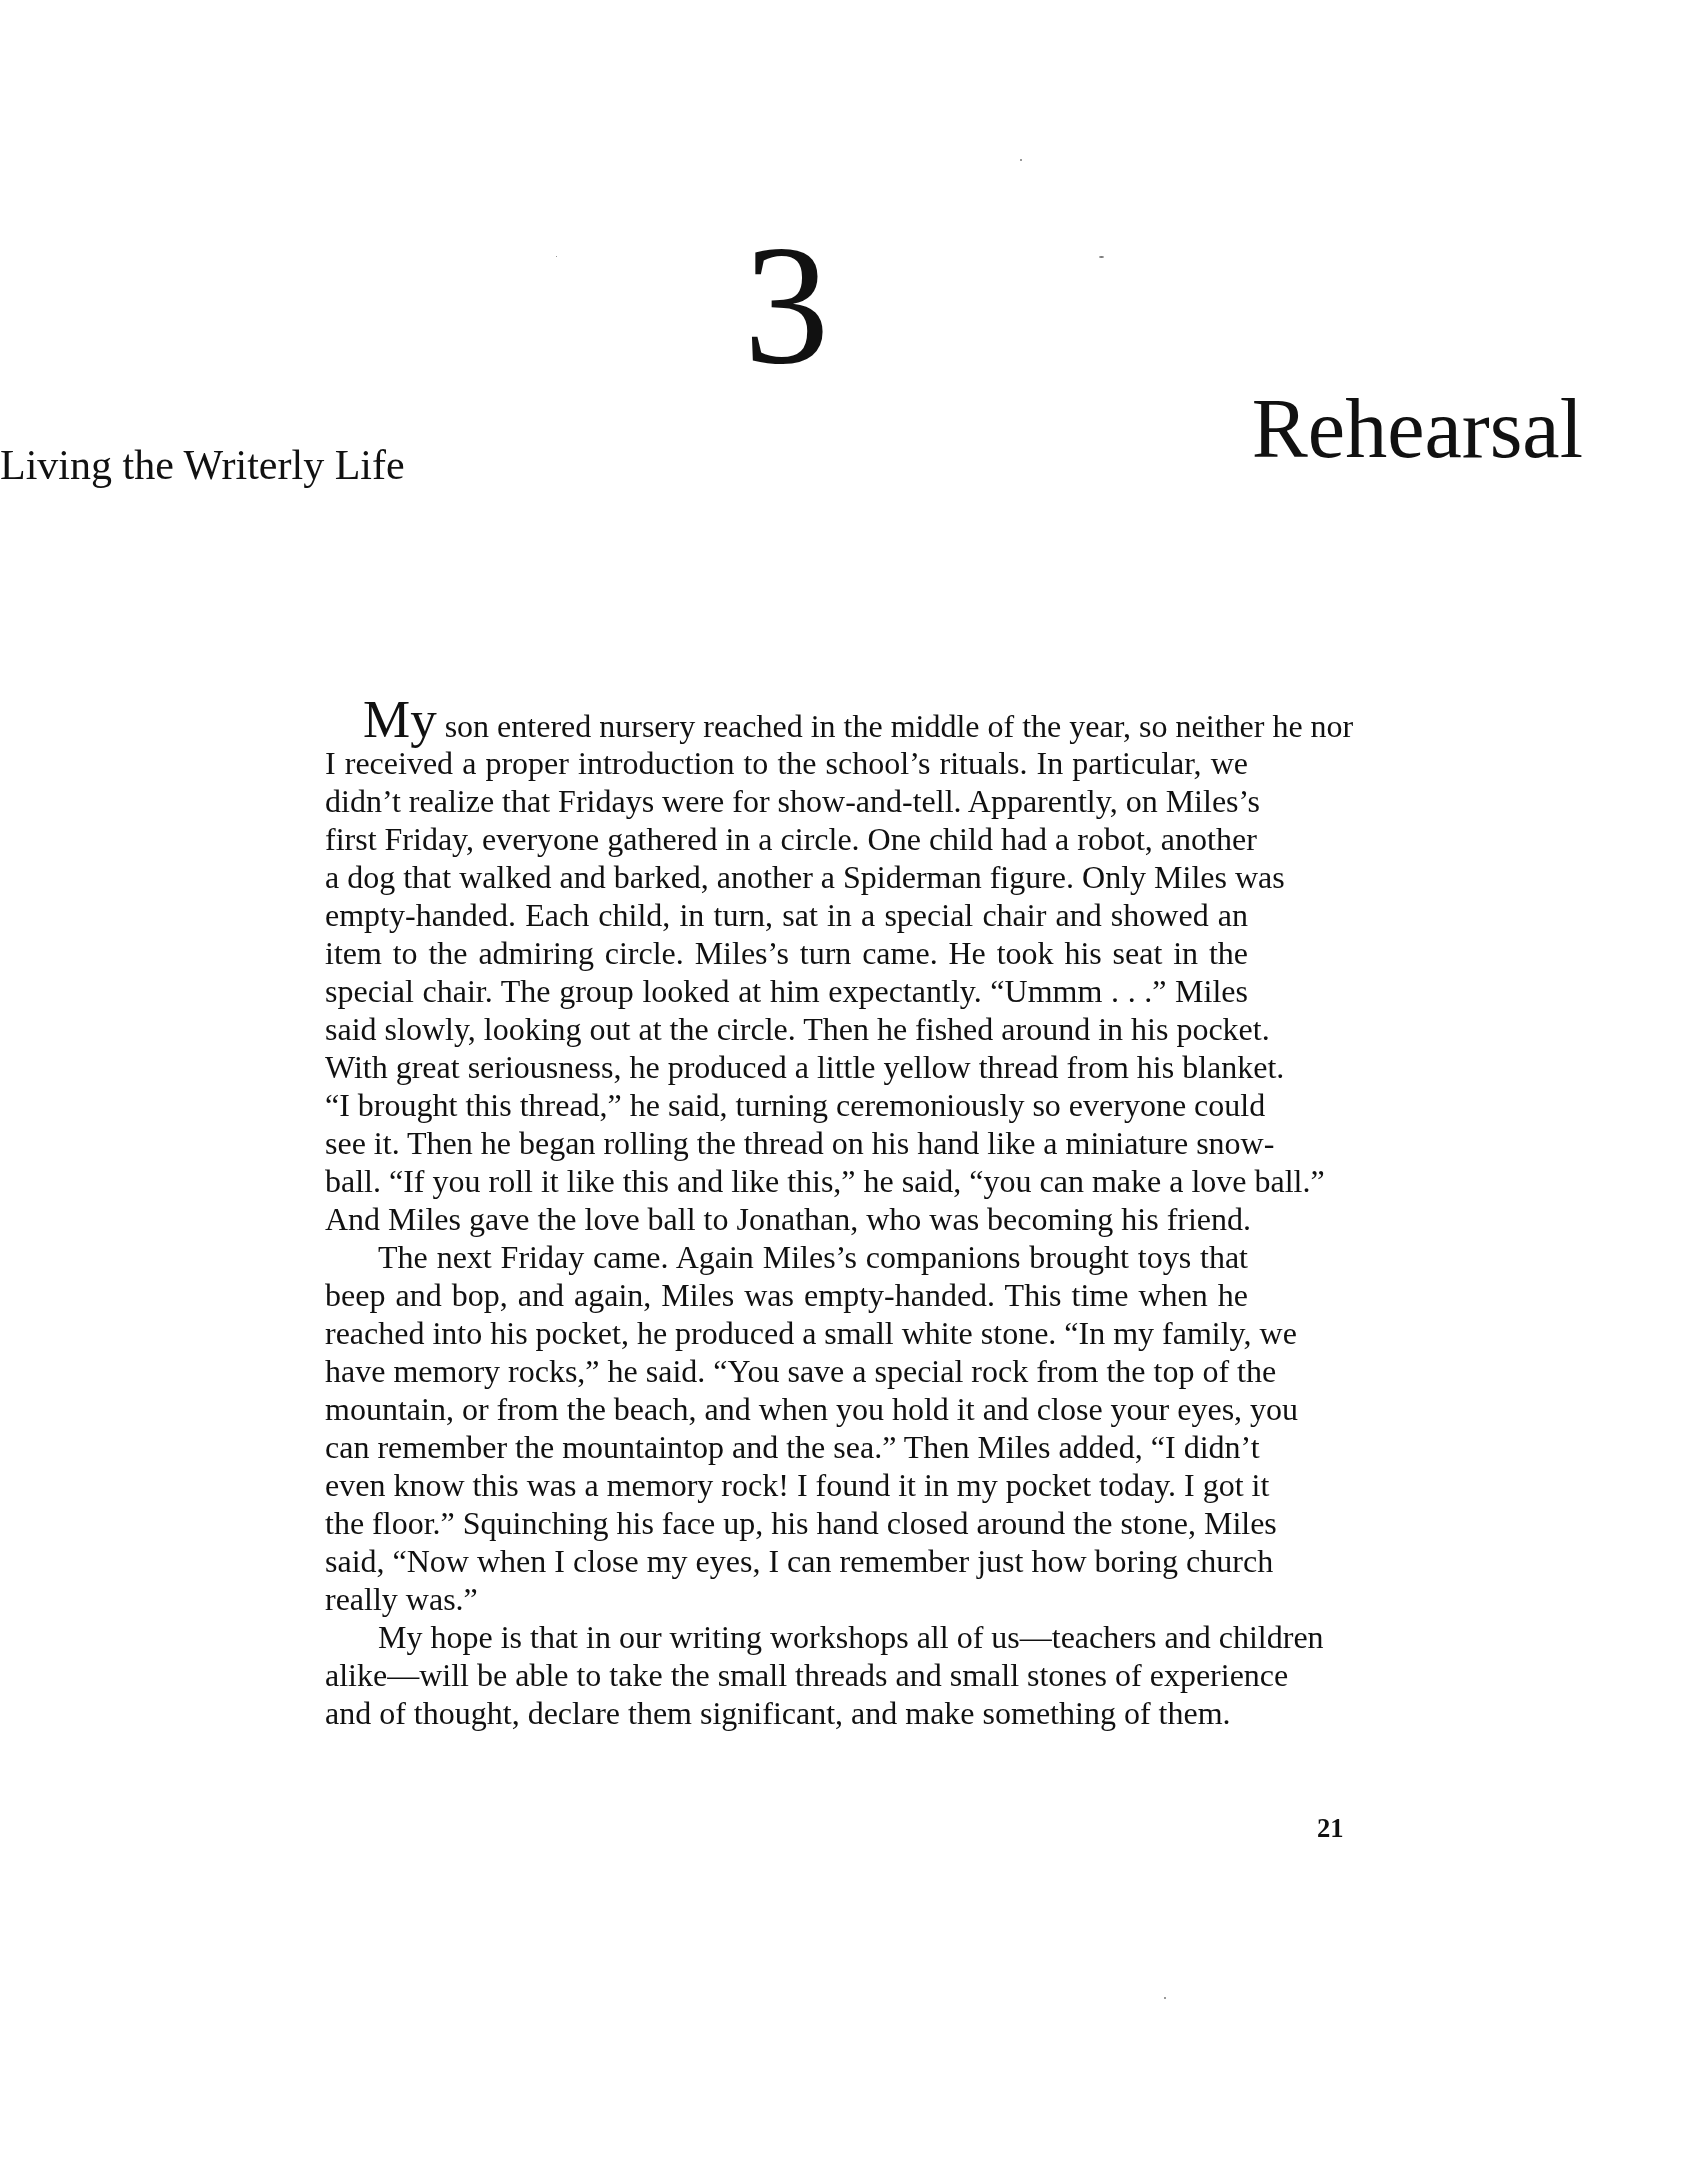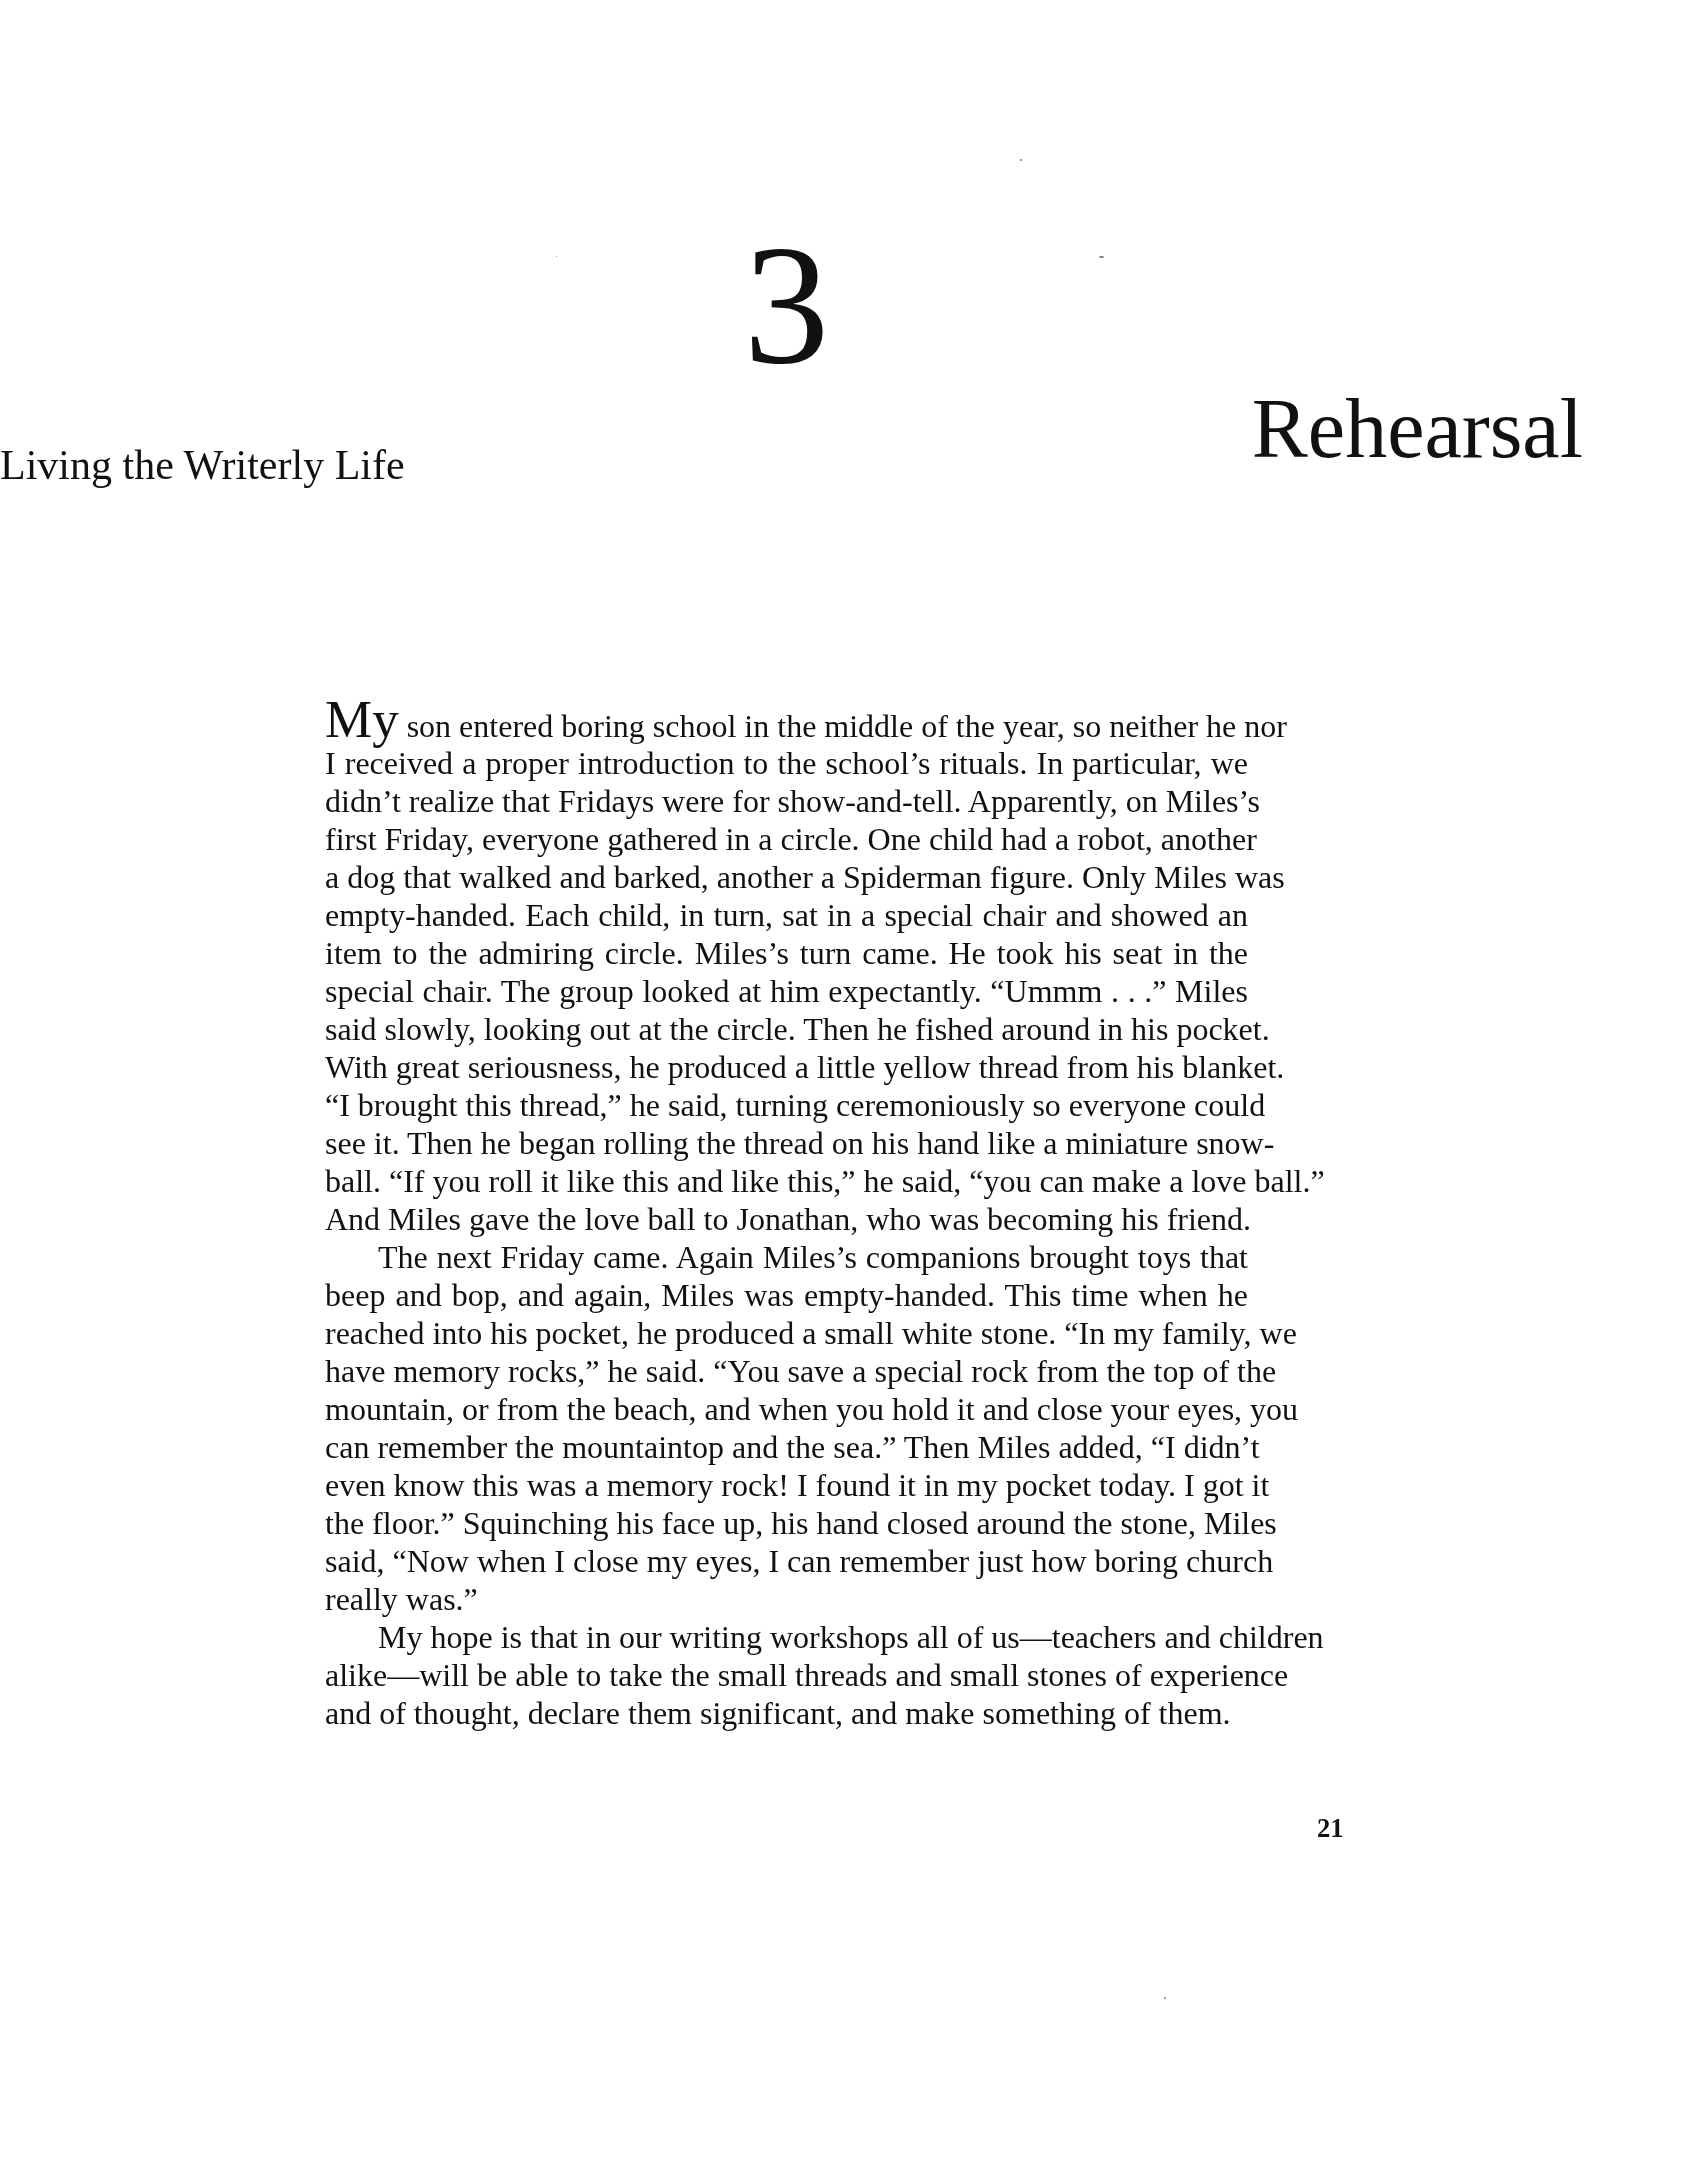--- a/index.html
+++ b/index.html
@@ -73,20 +73,21 @@
       text-align: left;
       text-align-last: left;
     }
     .line.indent {
       padding-left: 53px;
     }
     .drop-cap {
       font-size: 53px;
       line-height: 26.6px;
       vertical-align: baseline;
+      margin-left: 38px;
     }
     .page-number {
       position: absolute;
       left: 1317px;
       top: 1812px;
       font-size: 26.6px;
       line-height: 32px;
       font-weight: bold;
       text-align: center;
     }
@@ -101,21 +102,21 @@
 
 <div class="page">
 
   <div class="chapter-number">3</div>
   <div class="chapter-title">Rehearsal</div>
   <div class="chapter-subtitle">Living the Writerly Life</div>
 
   <div class="body-text">
 
     <div class="paragraph">
-      <div class="line"><span class="drop-cap">My</span><span> son entered boring school in the middle of the year, so neither he nor</span></div>
+      <div class="line"><span class="drop-cap">My</span><span> son entered nursery reached in the middle of the year, so neither he nor</span></div>
       <div class="line">I received a proper introduction to the school’s rituals. In particular, we</div>
       <div class="line">didn’t realize that Fridays were for show-and-tell. Apparently, on Miles’s</div>
       <div class="line">first Friday, everyone gathered in a circle. One child had a robot, another</div>
       <div class="line">a dog that walked and barked, another a Spiderman figure. Only Miles was</div>
       <div class="line">empty-handed. Each child, in turn, sat in a special chair and showed an</div>
       <div class="line">item to the admiring circle. Miles’s turn came. He took his seat in the</div>
       <div class="line">special chair. The group looked at him expectantly. “Ummm . . .” Miles</div>
       <div class="line">said slowly, looking out at the circle. Then he fished around in his pocket.</div>
       <div class="line">With great seriousness, he produced a little yellow thread from his blanket.</div>
       <div class="line">“I brought this thread,” he said, turning ceremoniously so everyone could</div>

